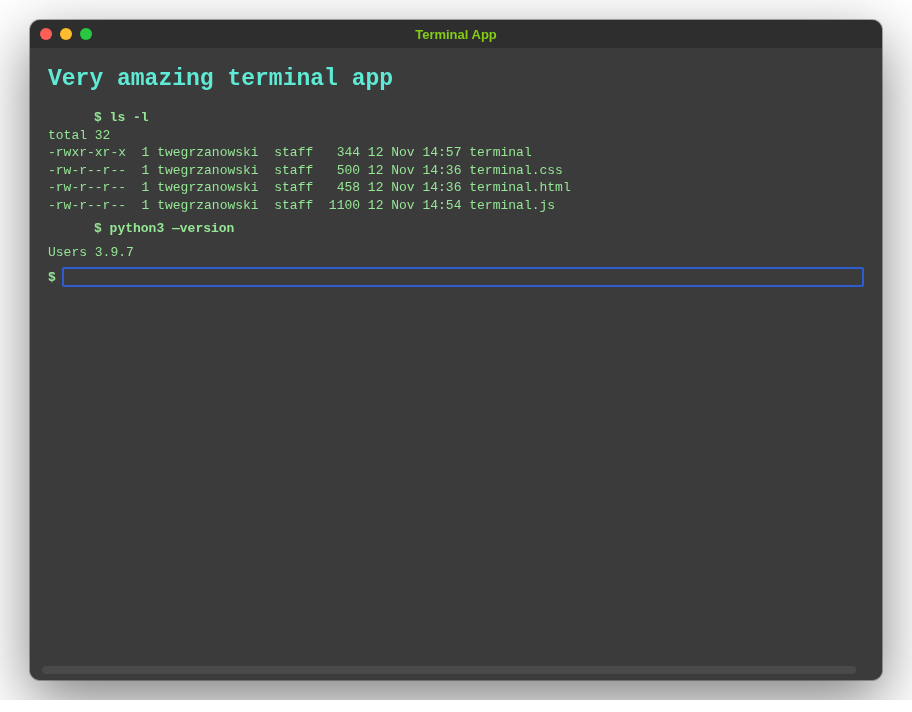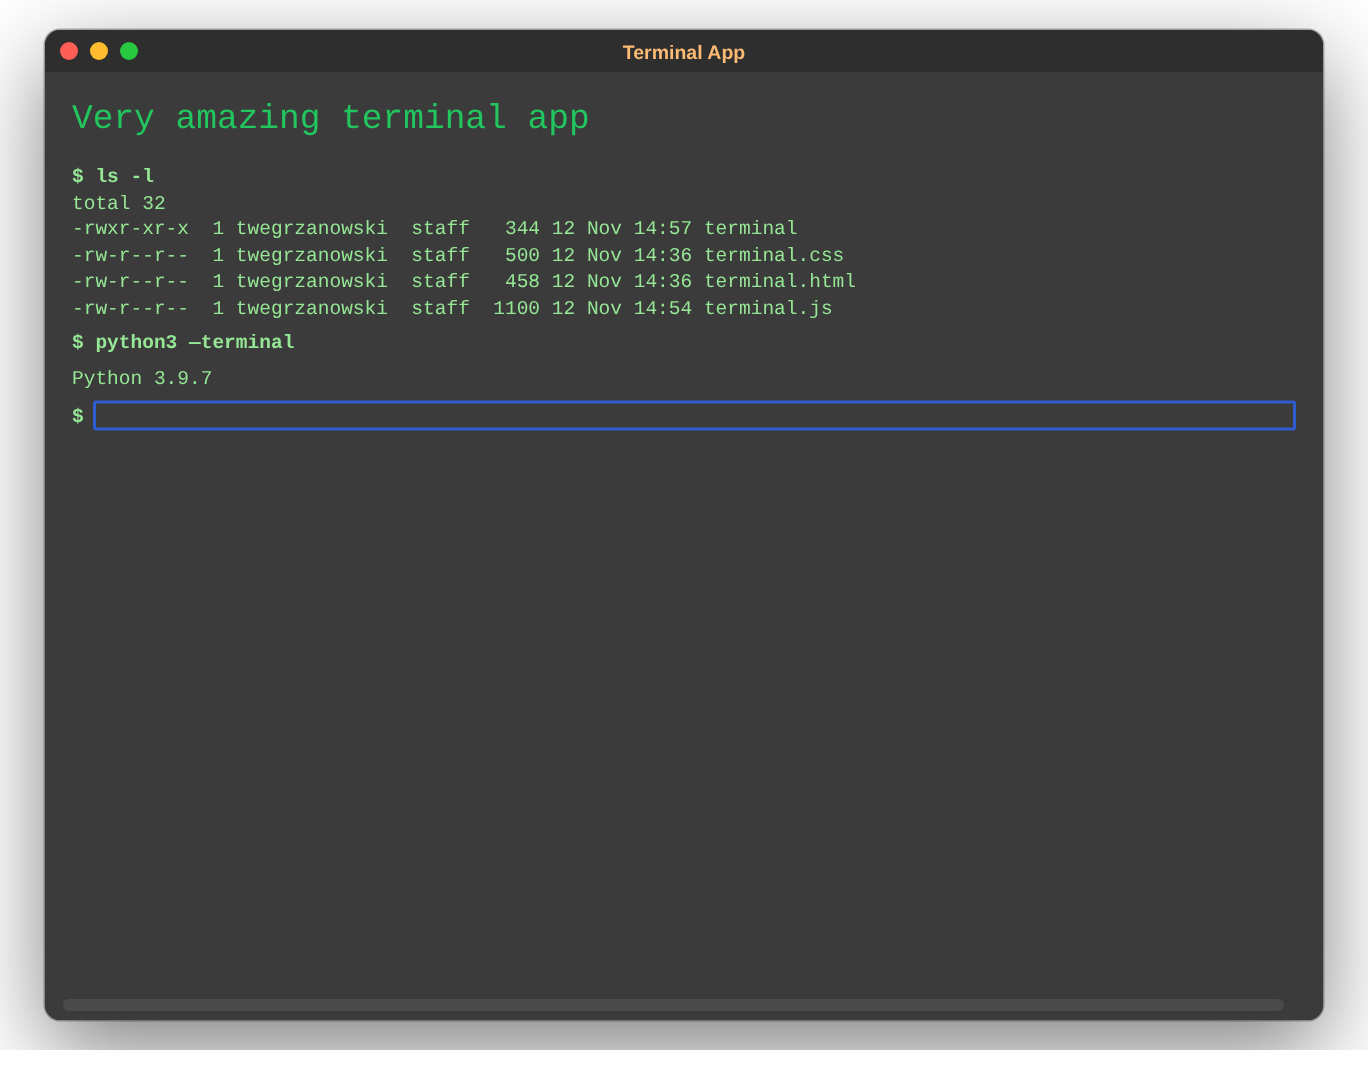--- a/index.html
+++ b/index.html
@@ -45,51 +45,52 @@
       border-radius: 50%;
     }
     .tl-close { background: #ff5f57; }
     .tl-min { background: #febc2e; }
     .tl-max { background: #28c840; }
     .titlebar-title {
       position: absolute;
       left: 0;
       right: 0;
       text-align: center;
-      color: #fdba74;
+      color: #84cc16;
       font-size: 13px;
       font-family: -apple-system, BlinkMacSystemFont, 'Segoe UI', sans-serif;
       font-weight: 600;
       pointer-events: none;
     }
     .terminal-body {
       flex: 1;
       background: #3b3b3b;
       padding: 14px 18px;
       color: #95e695;
       font-size: 13px;
       line-height: 1.35;
       overflow-x: hidden;
       overflow-y: auto;
       position: relative;
     }
     .terminal-heading {
-      color: #22c55e;
+      color: #5eead4;
       font-size: 23px;
-      font-weight: normal;
+      font-weight: bold;
       margin-bottom: 14px;
       margin-top: 2px;
     }
     .history-entry {
       margin-bottom: 6px;
       white-space: pre;
     }
     .cmd-line {
       color: #95e695;
       font-weight: bold;
+      margin-left: 46px;
     }
     .prompt-sym {
       color: #95e695;
       font-weight: bold;
     }
     .output-line {
       color: #95e695;
       font-weight: normal;
       font-family: Liberation Mono, monospace;
     }
@@ -136,22 +137,22 @@
 
   <div class="terminal-body">
     <div class="terminal-heading">Very amazing terminal app</div>
 
     <div id="history-container">
         <div class="history-entry"><div class="cmd-line">$ ls -l</div><div class="output-line">total 32
 -rwxr-xr-x  1 twegrzanowski  staff   344 12 Nov 14:57 terminal
 -rw-r--r--  1 twegrzanowski  staff   500 12 Nov 14:36 terminal.css
 -rw-r--r--  1 twegrzanowski  staff   458 12 Nov 14:36 terminal.html
 -rw-r--r--  1 twegrzanowski  staff  1100 12 Nov 14:54 terminal.js</div></div>
-        <div class="history-entry"><div class="cmd-line">$ python3 —terminal</div></div>
-        <div class="history-entry"><div class="output-line">Python 3.9.7</div></div>
+        <div class="history-entry"><div class="cmd-line">$ python3 —version</div></div>
+        <div class="history-entry"><div class="output-line">Users 3.9.7</div></div>
       </div>
 
     <div class="input-row">
       <span class="prompt-sym">$</span>
       <input class="cmd-input" type="text" value="" style="">
     </div>
 
     <div class="scrollbar-track"></div>
   </div>
 </div>

